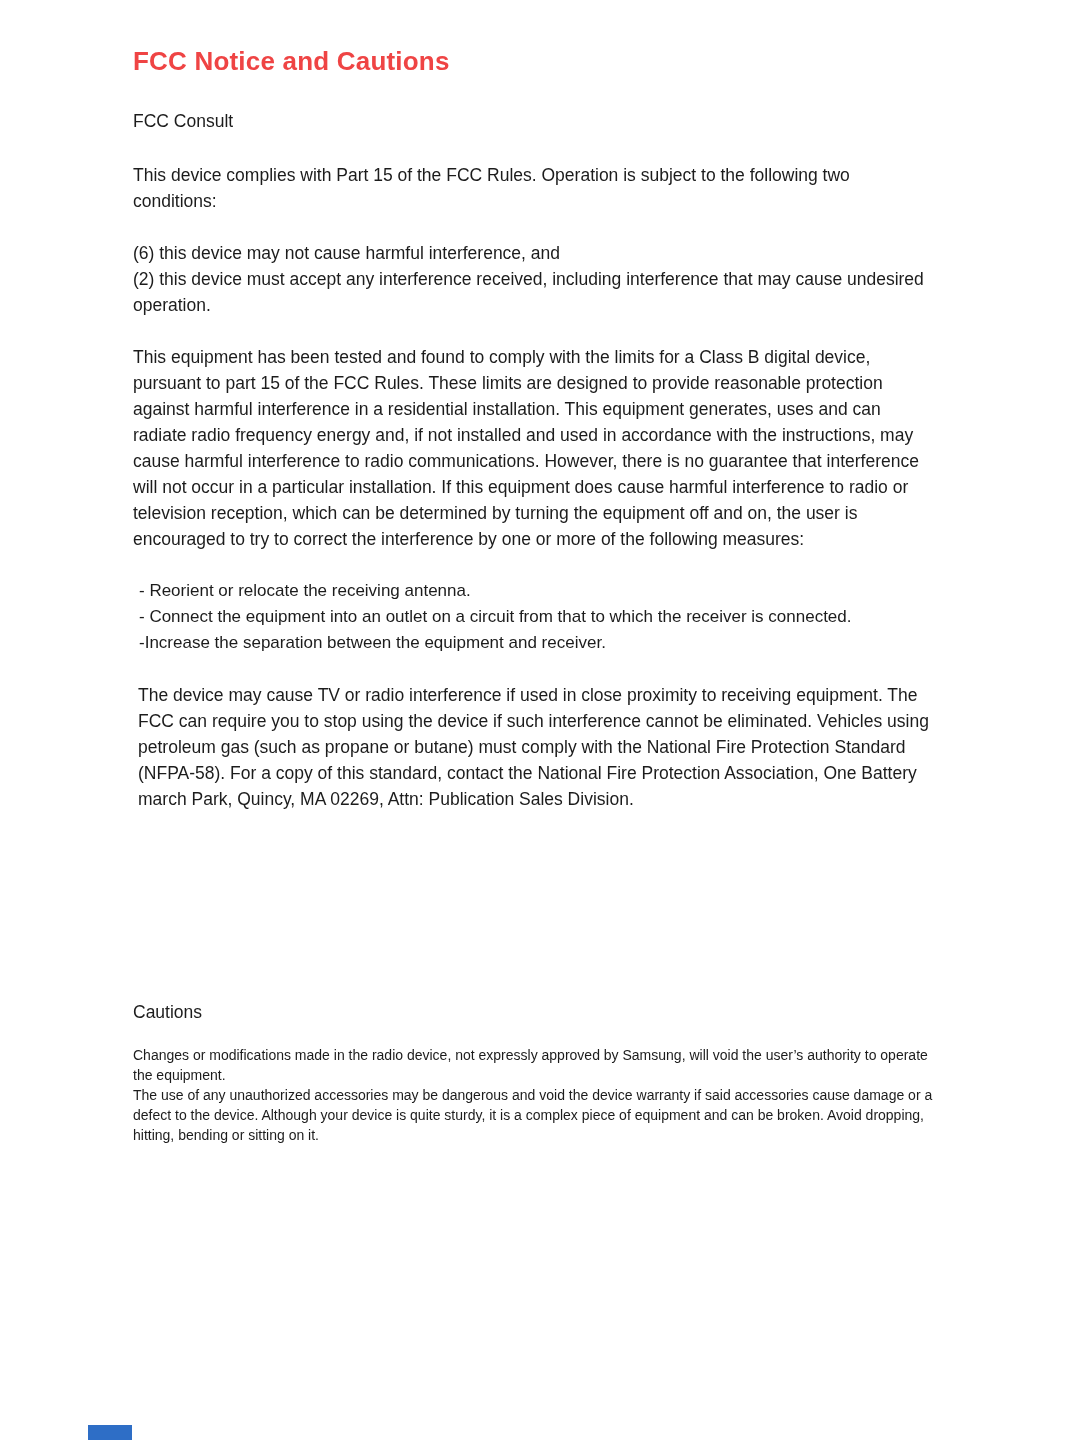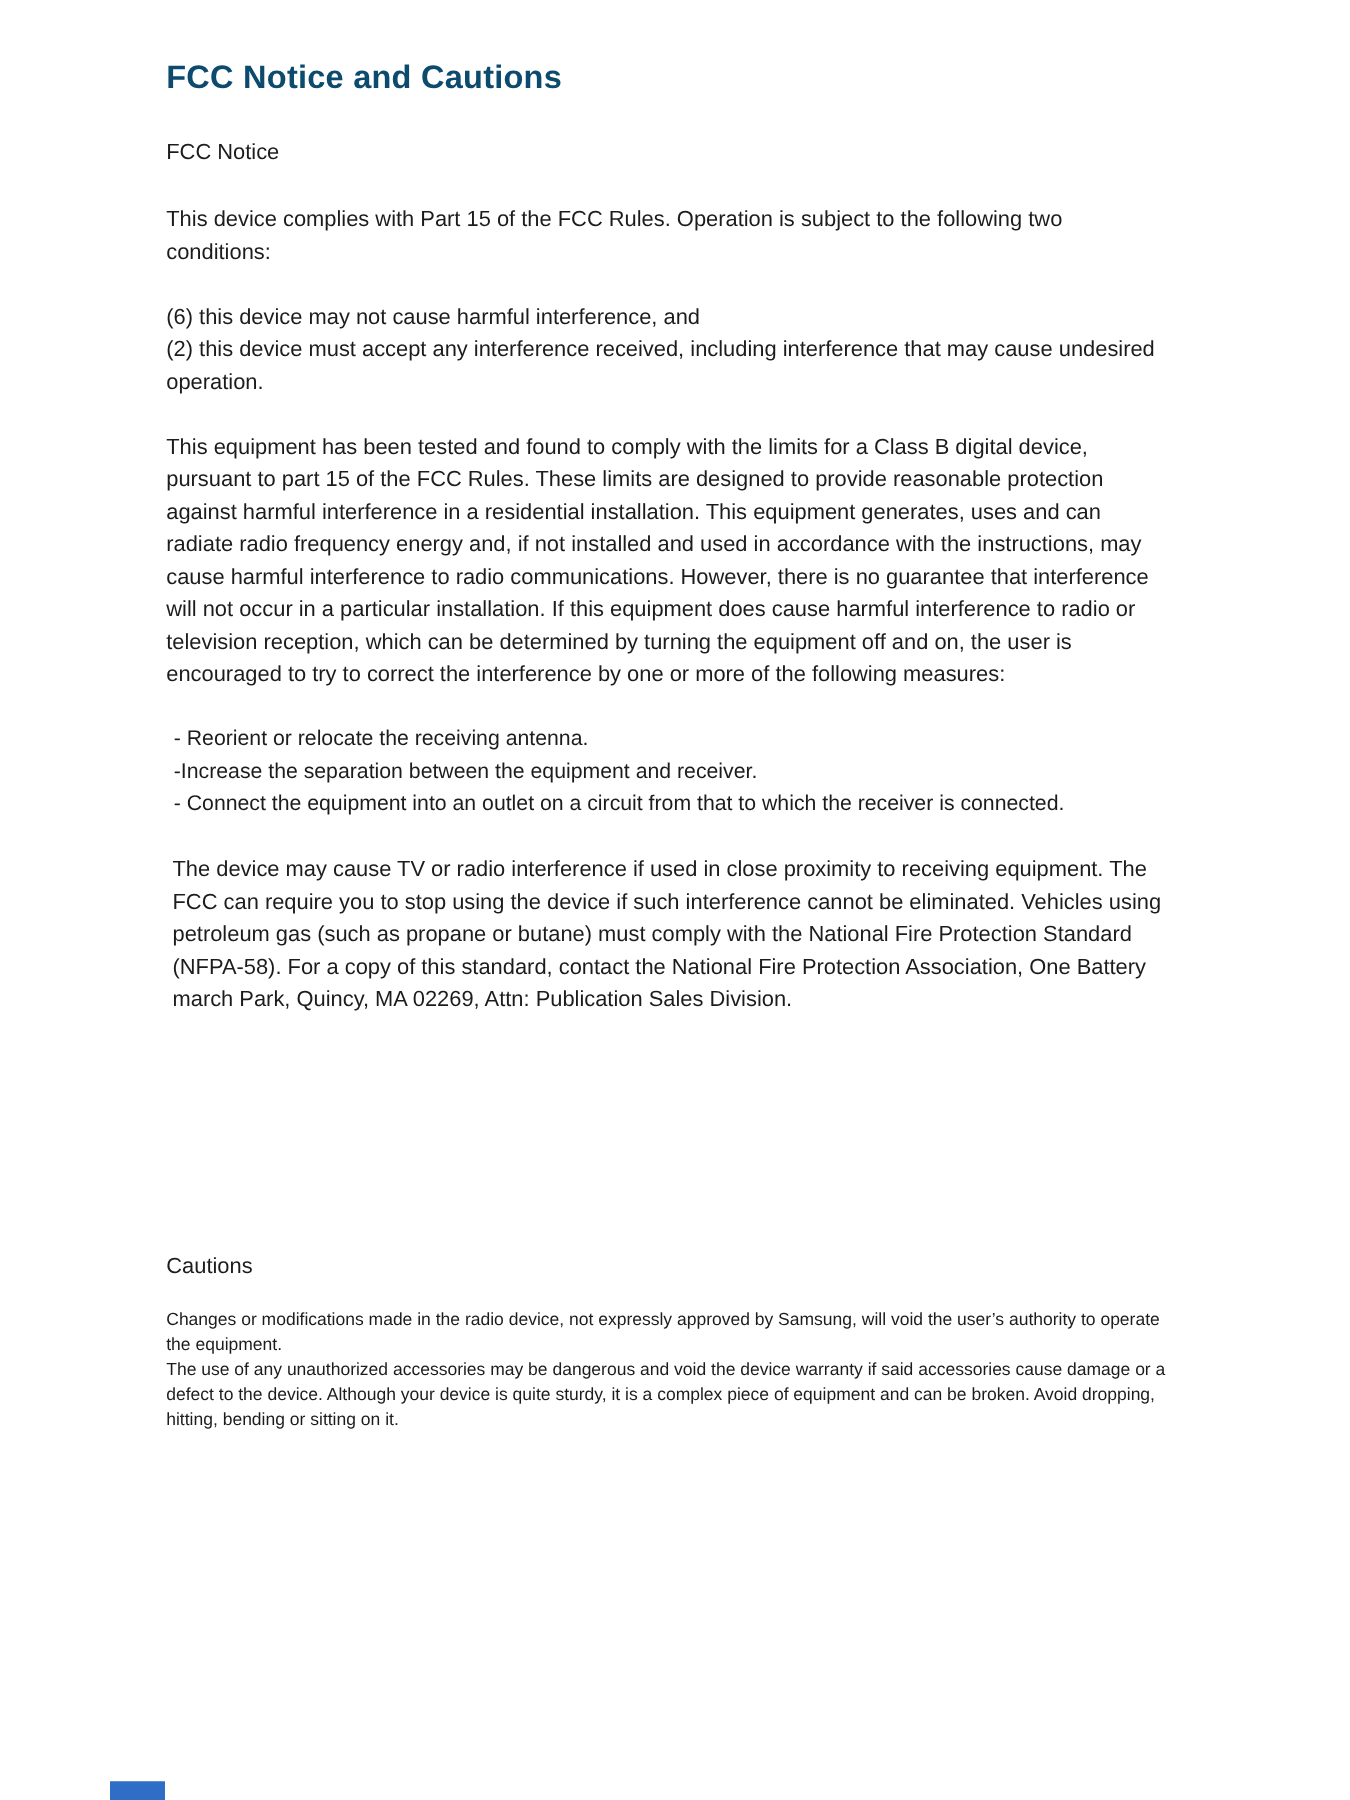--- a/index.html
+++ b/index.html
@@ -18,21 +18,21 @@
   }
   .content {
     position: absolute;
     left: 133px;
     top: 46px;
     width: 800px;
   }
   .doc-title {
     font-size: 26px;
     font-weight: bold;
-    color: #0c4a6e;
+    color: #ef4444;
     margin: 0 0 34px 0;
     letter-spacing: 0.2px;
   }
   .subheading {
     font-size: 17.5px;
     margin: 0 0 30px 0;
   }
   .para {
     font-size: 17.5px;
     line-height: 26px;
@@ -73,35 +73,35 @@
   }
 </style>
 </head>
 <body>
 
 <div class="page">
   <div class="content">
 
     <h1 class="doc-title">FCC Notice and Cautions</h1>
 
-    <div class="subheading">FCC Notice</div>
+    <div class="subheading">FCC Consult</div>
 
     <p class="para">This device complies with Part 15 of the FCC Rules. Operation is subject to the following two conditions:</p>
 
     <p class="para conditions">
       <span class="line">(6) this device may not cause harmful interference, and</span>
       <span class="line">(2)  this device must accept any interference received, including interference that may cause undesired operation.</span>
     </p>
 
     <p class="para">This equipment has been tested and found to comply with the limits for a Class B digital device, pursuant to part 15 of the FCC Rules. These limits are designed to provide reasonable protection against harmful interference in a residential installation. This equipment generates, uses and can radiate radio frequency energy and, if not installed and used in accordance with the instructions, may cause harmful interference to radio communications. However, there is no guarantee that interference will not occur in a particular installation. If this equipment does cause harmful interference to radio or television reception, which can be determined by turning the equipment off and on, the user is encouraged to try to correct the interference by one or more of the following measures:</p>
 
     <div class="measures">
       <span class="measure-line">-  Reorient or relocate the receiving antenna.</span>
+      <span class="measure-line">-  Connect the equipment into an outlet on a circuit from that to which the receiver is connected.</span>
       <span class="measure-line">-Increase the separation between the equipment and receiver.</span>
-      <span class="measure-line">-  Connect the equipment into an outlet on a circuit from that to which the receiver is connected.</span>
     </div>
 
     <p class="para proximity">The device may cause TV or radio interference if used in close proximity to receiving equipment. The FCC can require you to stop using the device if such interference cannot be eliminated. Vehicles using petroleum gas (such as propane or butane) must comply with the National Fire Protection Standard (NFPA-58). For a copy of this standard, contact the National Fire Protection Association, One Battery march Park, Quincy, MA 02269, Attn: Publication Sales Division.</p>
 
     <div class="cautions-section">
       <div class="cautions-heading">Cautions</div>
       <p class="cautions-para">Changes or modifications made in the radio device, not expressly approved by Samsung, will void the user’s authority to operate the equipment.</p>
       <p class="cautions-para">The use of any unauthorized accessories may be dangerous and void the device warranty if said accessories cause damage or a defect to the device. Although your device is quite sturdy, it is a complex piece of equipment and can be broken. Avoid dropping, hitting, bending or sitting on it.</p>
     </div>
 

